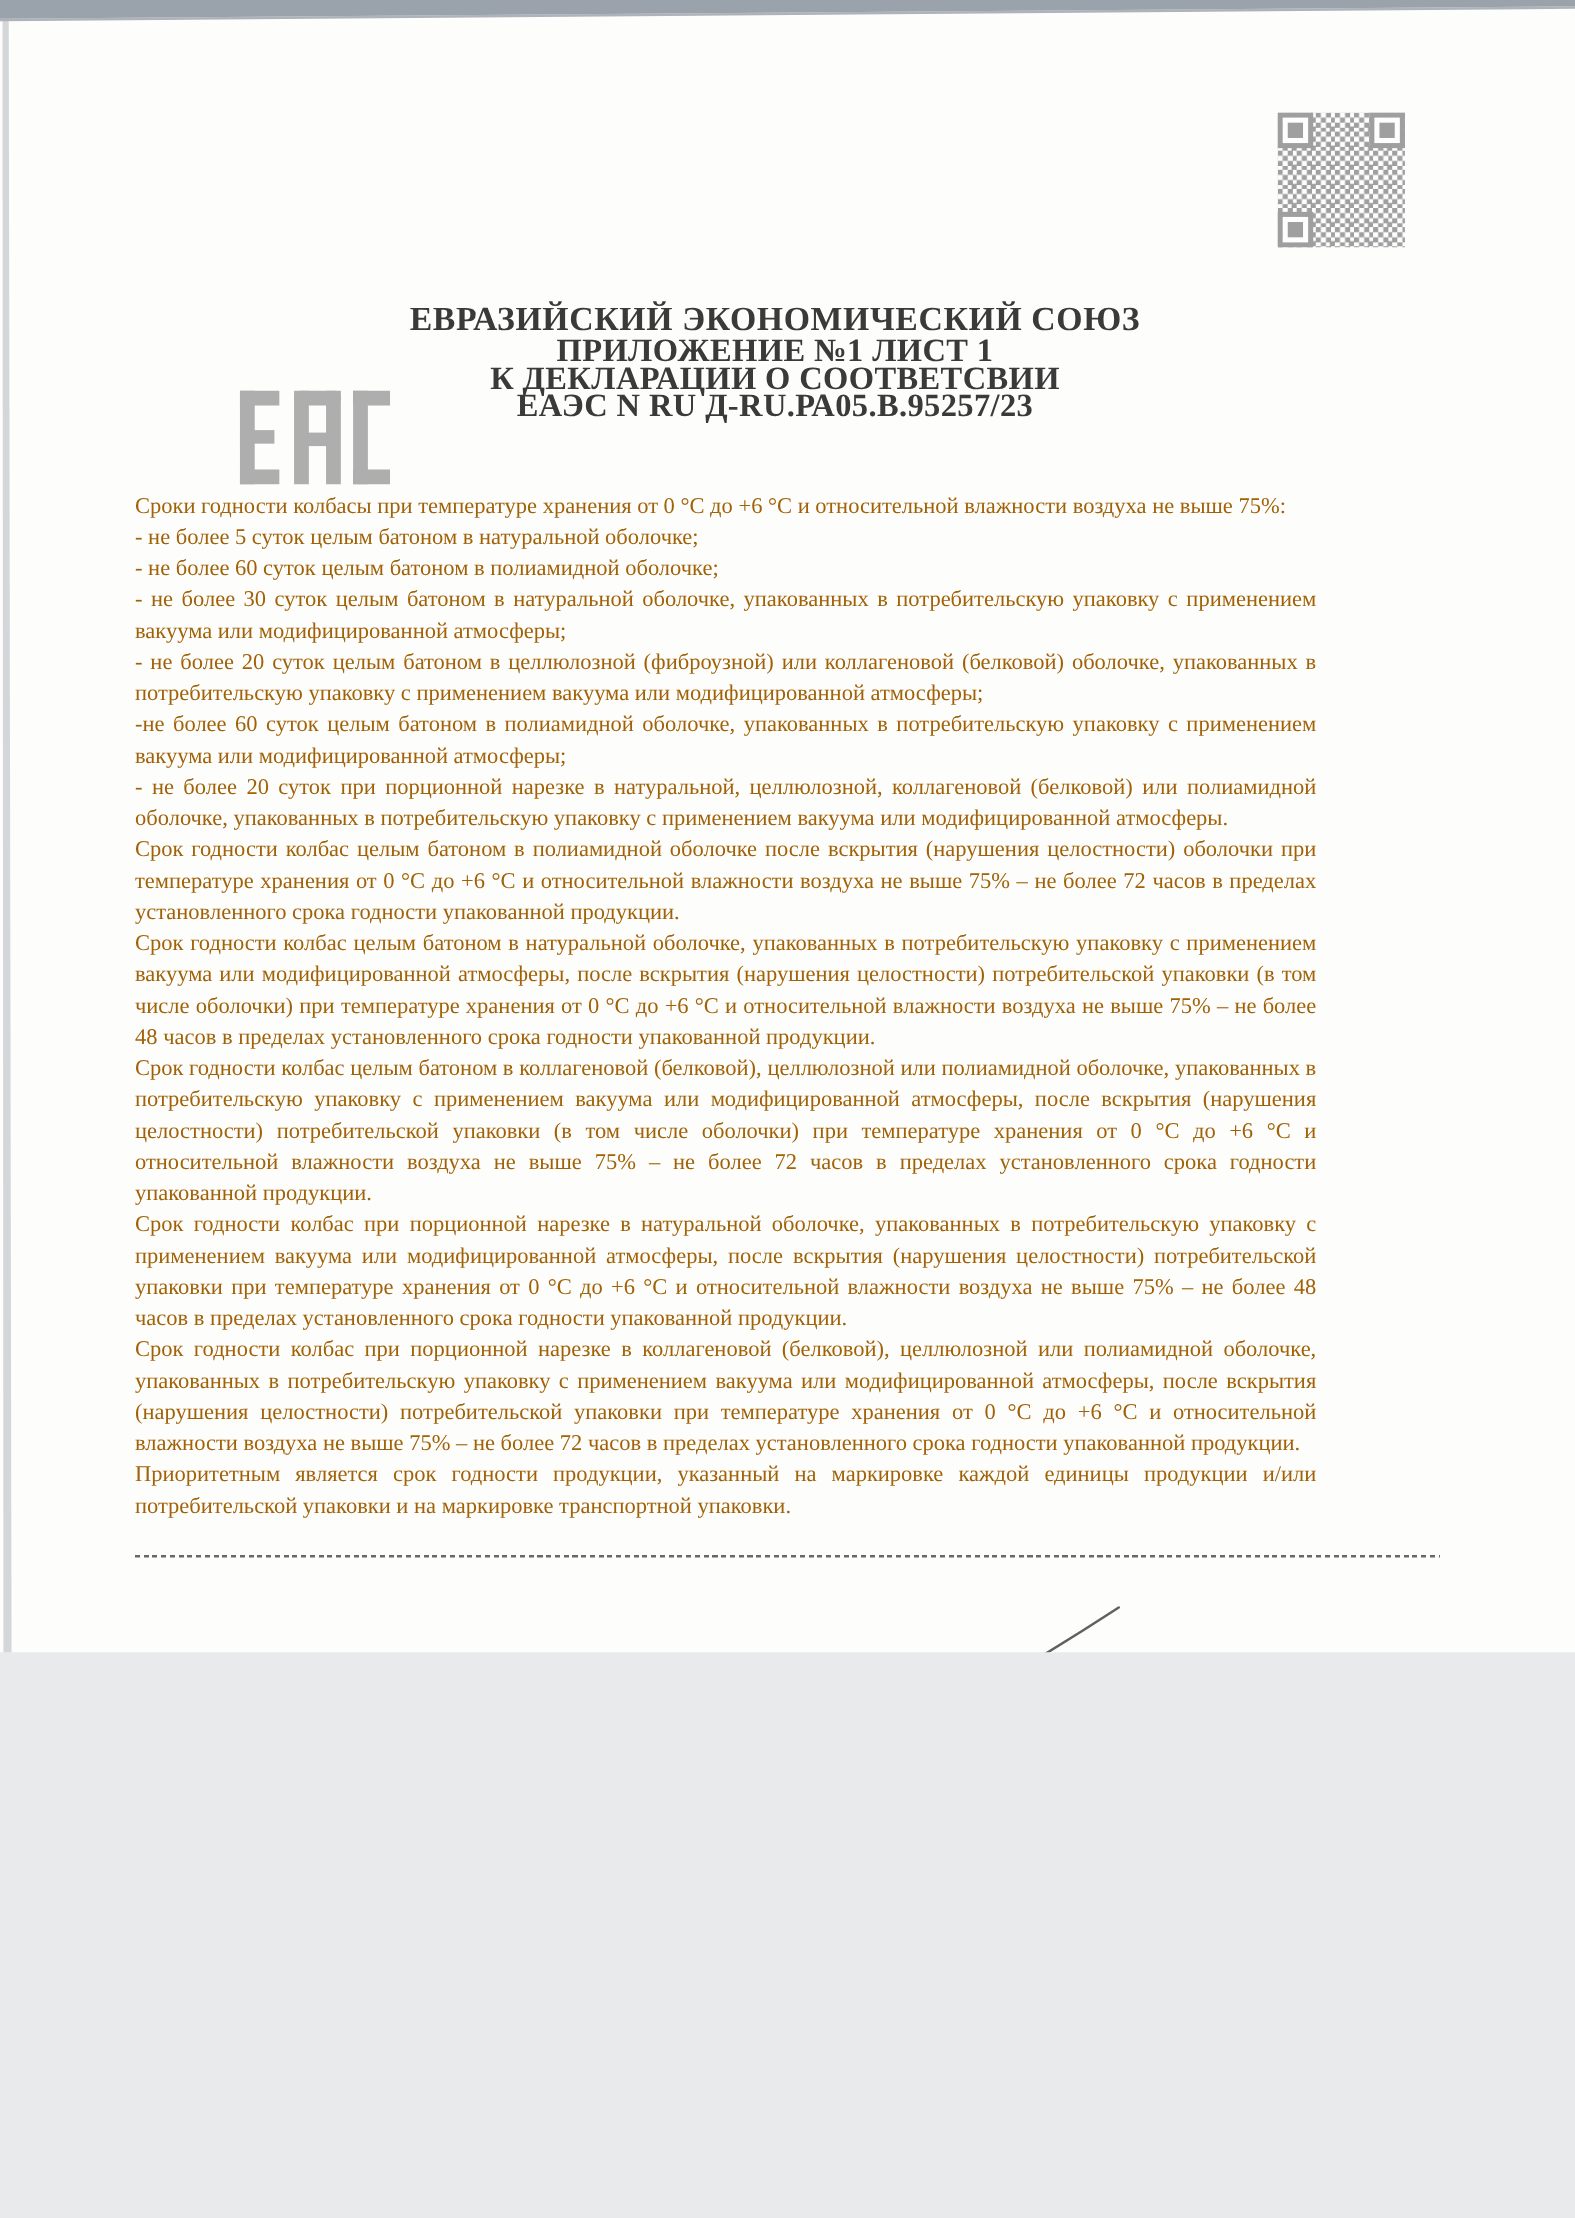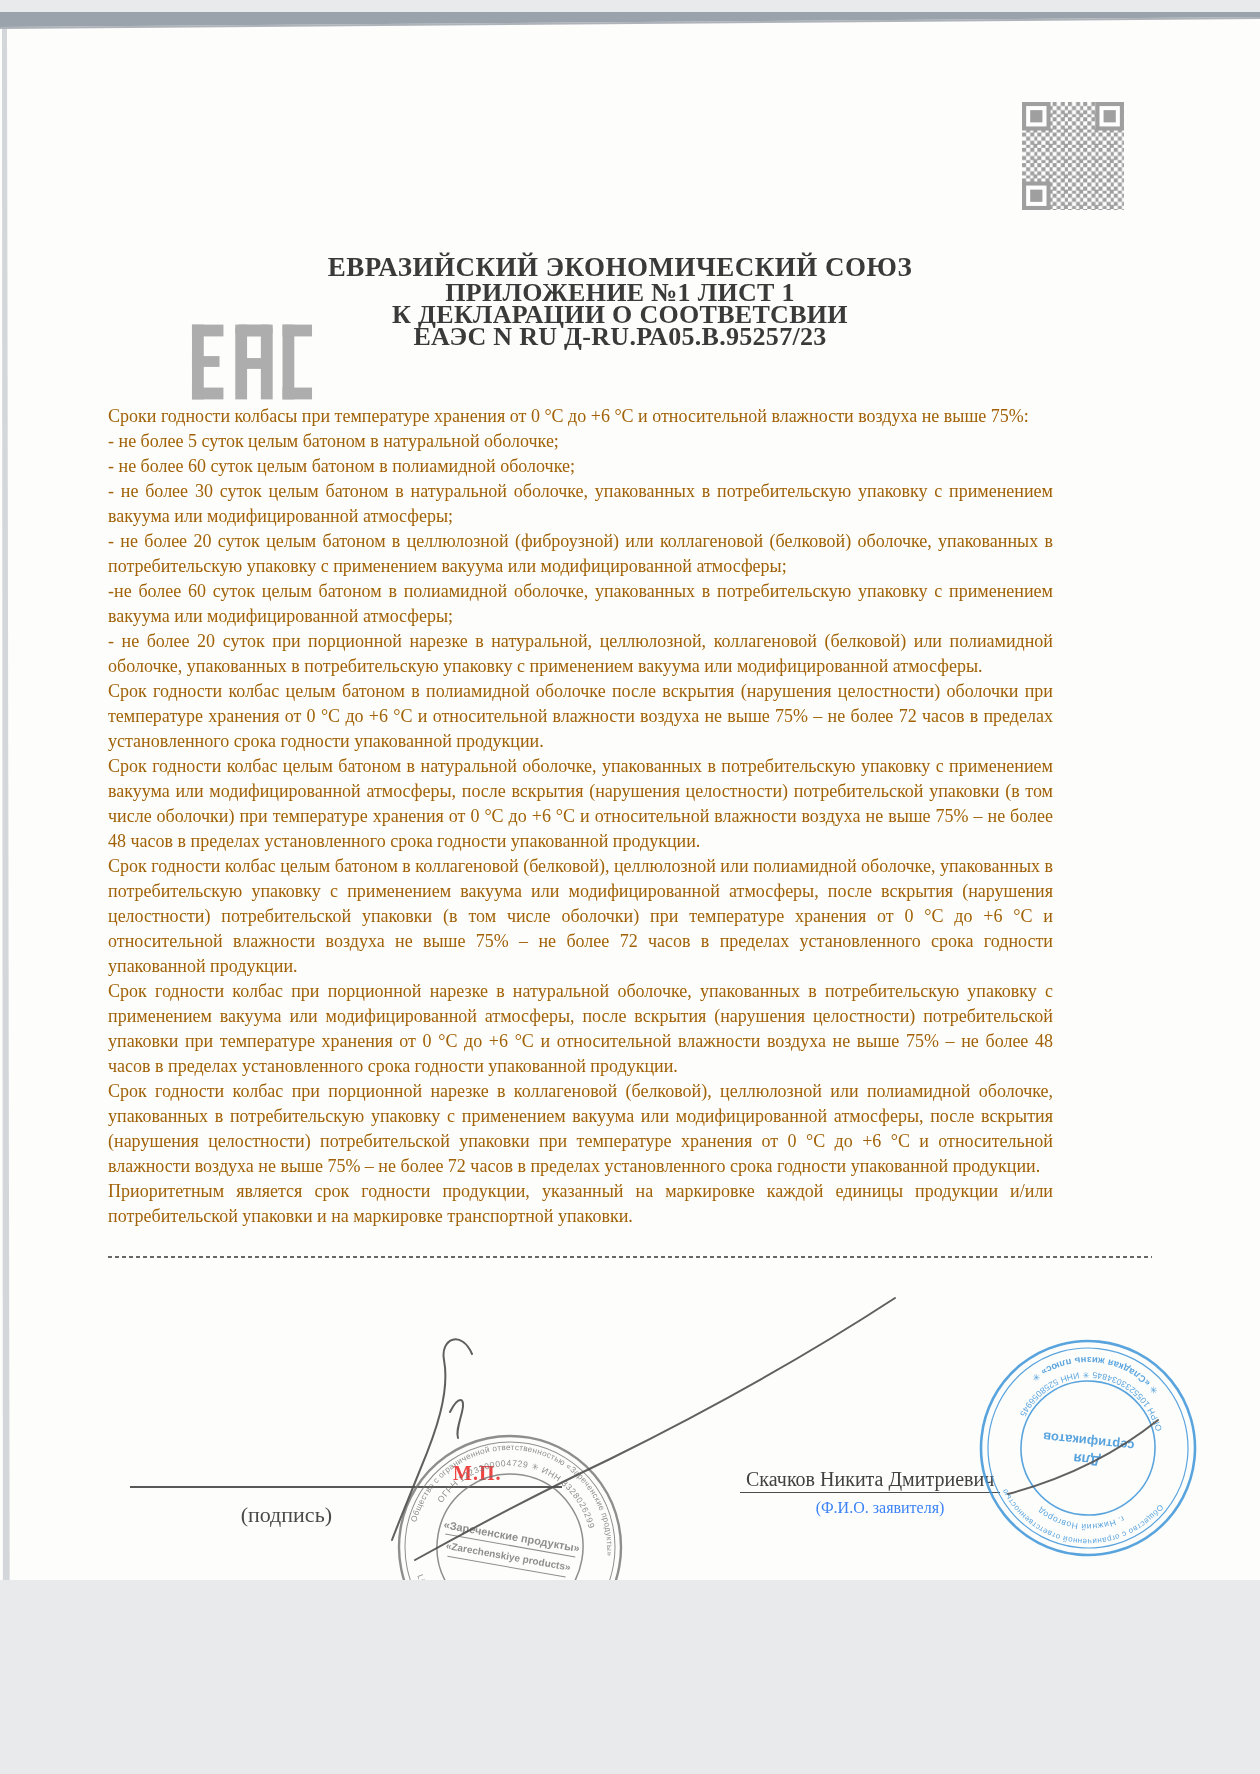--- a/index.html
+++ b/index.html
@@ -1,17 +1,17 @@
 <!DOCTYPE html>
 <html><head>
 <meta charset="utf-8">
 <style>
   html,body{margin:0;padding:0;background:#e8eaec;}
   .page{
-    position:relative;width:1260px;height:1568px;margin:12px auto;
+    position:relative;width:1260px;height:1322px;margin:0 auto;
     background:#fdfdfc;overflow:hidden;
     font-family:"Liberation Serif","DejaVu Serif",serif;color:#3f3f3f;
   }
   .layer{position:absolute;left:0;top:0;pointer-events:none;}
   
   .header{position:absolute;top:240px;left:0;width:1240px;text-align:center;color:#3a3a3a;}
   .h-title{font-size:27px;font-weight:bold;line-height:30px;letter-spacing:.5px;}
   .h-sub{font-size:26px;font-weight:bold;line-height:22px;letter-spacing:.3px;}
   
   .eac{position:absolute;left:190px;top:312px;width:124px;height:76px;}

